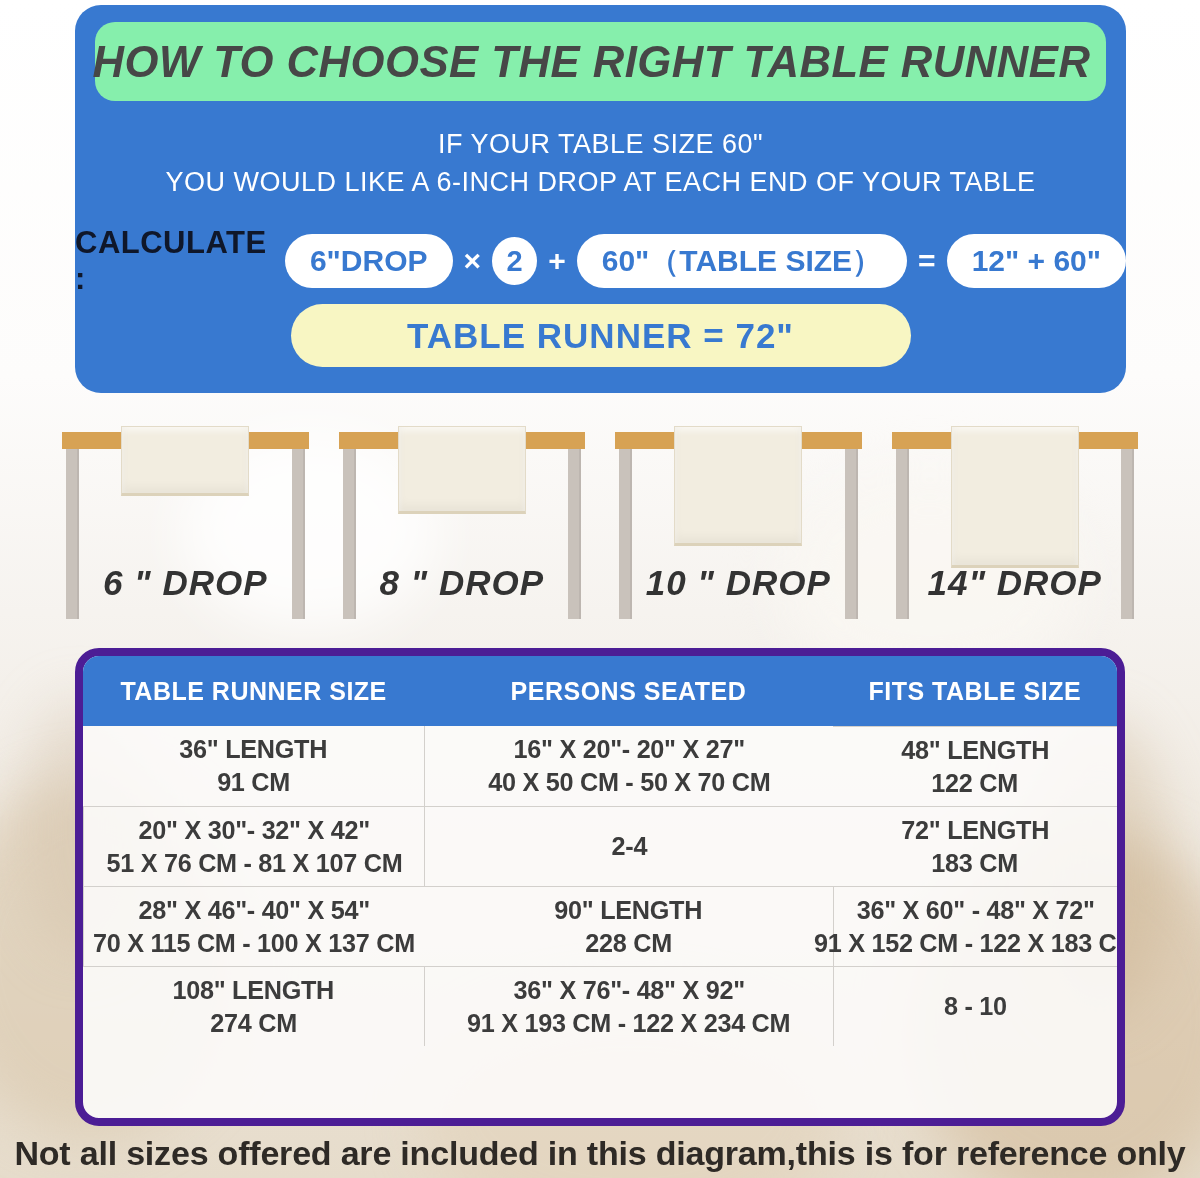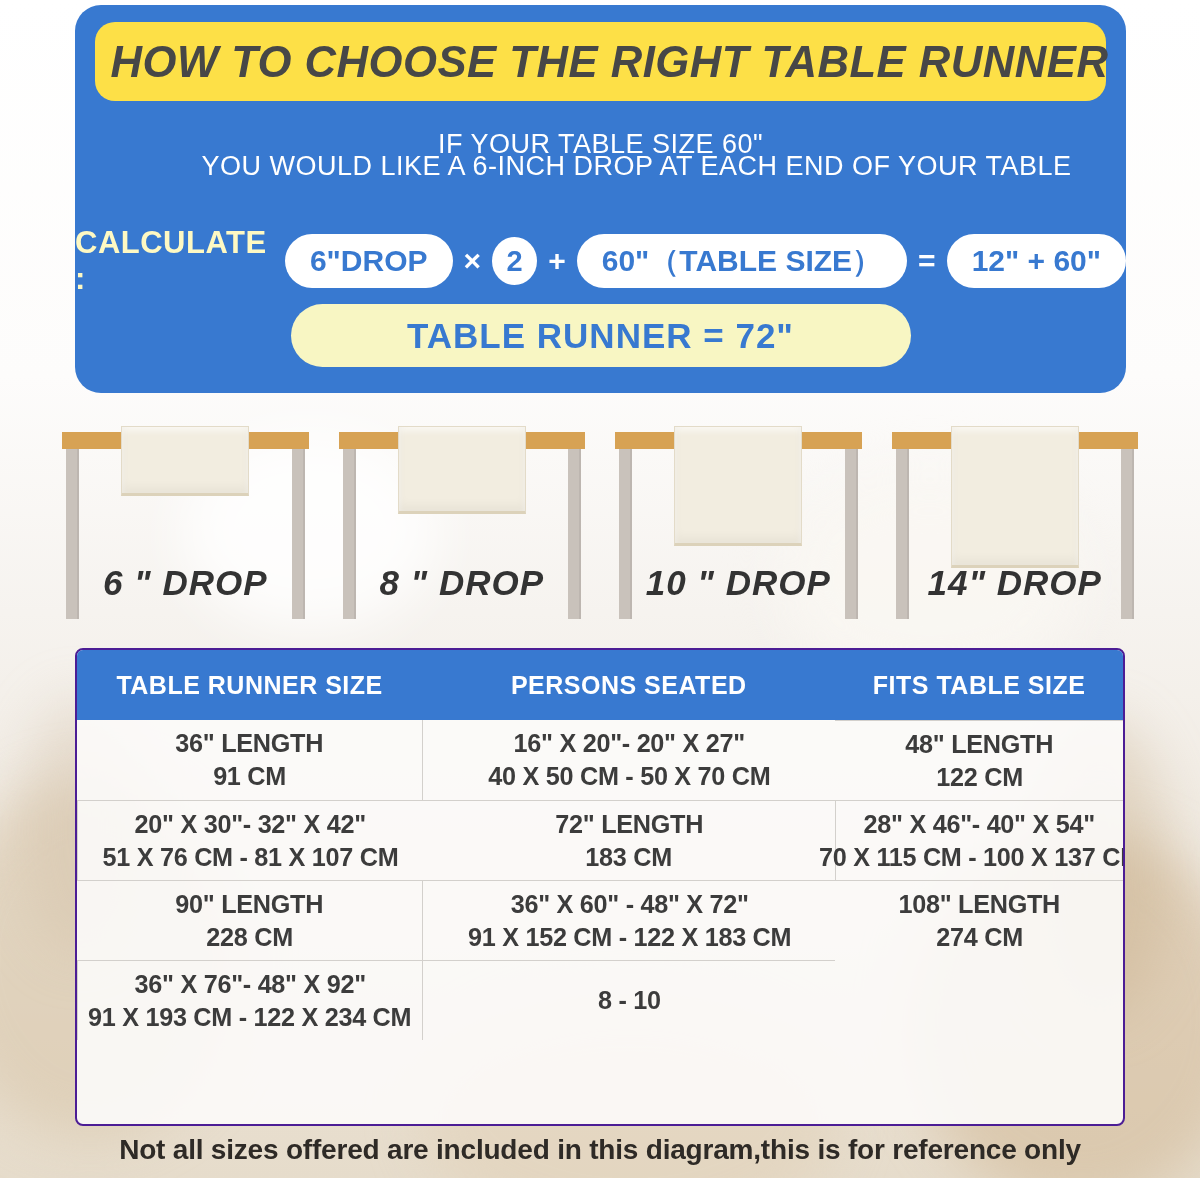--- a/index.html
+++ b/index.html
@@ -16,29 +16,29 @@
   .blob.b3{left:420px;bottom:-60px;width:420px;height:240px;background:rgba(223,206,180,.45);}
   .blob.b4{left:180px;top:430px;width:260px;height:200px;background:rgba(255,255,255,.8);}
   .blob.b5{right:120px;top:470px;width:300px;height:220px;background:rgba(250,247,242,.8);}
   .blob.b6{right:30px;bottom:160px;width:140px;height:300px;background:rgba(198,172,136,.35);}
   .blob.b7{left:20px;bottom:220px;width:120px;height:260px;background:rgba(210,190,162,.35);}
 
   
   .header-panel{position:absolute;left:75px;top:5px;width:1051px;height:388px;
     background:#3879d0;border-radius:26px;}
   .title-banner{position:absolute;left:20px;right:20px;top:17px;height:79px;
-    background:#fde047;border-radius:20px;display:flex;align-items:center;justify-content:flex-start;}
+    background:#86efac;border-radius:20px;display:flex;align-items:center;justify-content:flex-end;}
   .title-banner span{font-size:45px;font-weight:bold;font-style:italic;color:#474747;
     letter-spacing:.5px;transform:scaleX(.97);white-space:nowrap;}
   .subtitle{position:absolute;left:0;width:100%;text-align:center;color:#ffffff;font-size:27px;letter-spacing:.5px;}
   .subtitle.s1{top:124px;}
-  .subtitle.s2{top:146px;padding-left:36px;}
+  .subtitle.s2{top:162px;}
   .calc-row{position:absolute;top:228px;left:0;width:100%;height:56px;
     display:flex;align-items:center;justify-content:center;gap:11px;}
-  .calc-label{color:#fef9c3;font-size:31px;font-weight:bold;letter-spacing:.5px;}
+  .calc-label{color:#0f172a;font-size:31px;font-weight:bold;letter-spacing:.5px;}
   .pill{background:#ffffff;color:#3879d0;font-weight:bold;font-size:30px;height:54px;
     border-radius:27px;display:flex;align-items:center;justify-content:center;padding:0 25px;white-space:nowrap;}
   .op{color:#ffffff;font-size:30px;font-weight:bold;}
   .mult-circle{width:48px;height:48px;border-radius:50%;background:#ffffff;color:#3879d0;
     font-weight:bold;font-size:29px;display:flex;align-items:center;justify-content:center;}
   .result-pill{position:absolute;top:299px;left:50%;transform:translateX(-50%);
     width:620px;height:63px;background:#f8f6c3;border-radius:32px;color:#3879d0;
     font-weight:bold;font-size:35px;display:flex;align-items:center;justify-content:center;letter-spacing:1px;}
 
   
@@ -53,33 +53,33 @@
     box-shadow:inset 0 -6px 10px rgba(0,0,0,.04), inset 0 4px 6px rgba(255,255,255,.6);}
   .fig.d6 .runner{height:66px;}
   .fig.d8 .runner{height:84px;}
   .fig.d10 .runner{height:116px;}
   .fig.d14 .runner{height:138px;}
   .fig .lbl{position:absolute;top:168px;left:0;width:100%;text-align:center;
     font-size:35px;font-weight:bold;font-style:italic;color:#333333;letter-spacing:1px;white-space:nowrap;}
 
   
   .size-panel{position:absolute;left:75px;top:648px;width:1050px;height:478px;box-sizing:border-box;
-    border:2px solid #4c1d95;border-radius:8px;background:rgba(252,251,249,.9);overflow:hidden;}
+    border:8px solid #4c1d95;border-radius:24px;background:rgba(252,251,249,.9);overflow:hidden;}
   .size-header{height:70px;background:#3879d0;display:grid;grid-template-columns:33% 39.5% 27.5%;align-items:center;}
   .size-header .hc{color:#ffffff;text-align:center;font-weight:bold;font-size:25px;letter-spacing:.5px;}
   .size-body{display:grid;grid-template-columns:33% 39.5% 27.5%;grid-auto-rows:80px;}
   .cell{display:flex;flex-direction:column;align-items:center;justify-content:center;
     text-align:center;color:#3c3c3c;font-weight:bold;border-left:1px solid #d3d0cc;border-top:1px solid #d3d0cc;}
   .cell.c1{border-left:none;}
   .cell.r1{border-top:none;}
   .cell .ln{font-size:26px;line-height:33px;letter-spacing:-.3px;white-space:nowrap;transform:scaleX(.97);}
   .cell.persons{font-size:27px;}
 
   .footer-note{position:absolute;top:1134px;left:0;width:100%;text-align:center;
-    font-size:28px;font-weight:bold;color:#2e2a26;letter-spacing:-.2px;}
+    font-size:34px;font-weight:bold;color:#2e2a26;letter-spacing:-.2px;}
 </style>
 </head>
 <body>
 
 <div class="bg">
   <div class="blob b1"></div>
   <div class="blob b2"></div>
   <div class="blob b3"></div>
   <div class="blob b4"></div>
   <div class="blob b5"></div>
@@ -157,20 +157,23 @@
     </div>
 
     <div class="cell c1">
       <span class="ln">48" LENGTH</span>
       <span class="ln">122 CM</span>
     </div>
     <div class="cell">
       <span class="ln">20" X 30"- 32" X 42"</span>
       <span class="ln">51 X 76 CM - 81 X 107 CM</span>
     </div>
+    <div class="cell persons">
+      <span class="ln">2-4</span>
+    </div>
 
     <div class="cell c1">
       <span class="ln">72" LENGTH</span>
       <span class="ln">183 CM</span>
     </div>
     <div class="cell">
       <span class="ln">28" X 46"- 40" X 54"</span>
       <span class="ln">70 X 115 CM - 100 X 137 CM</span>
     </div>
 

